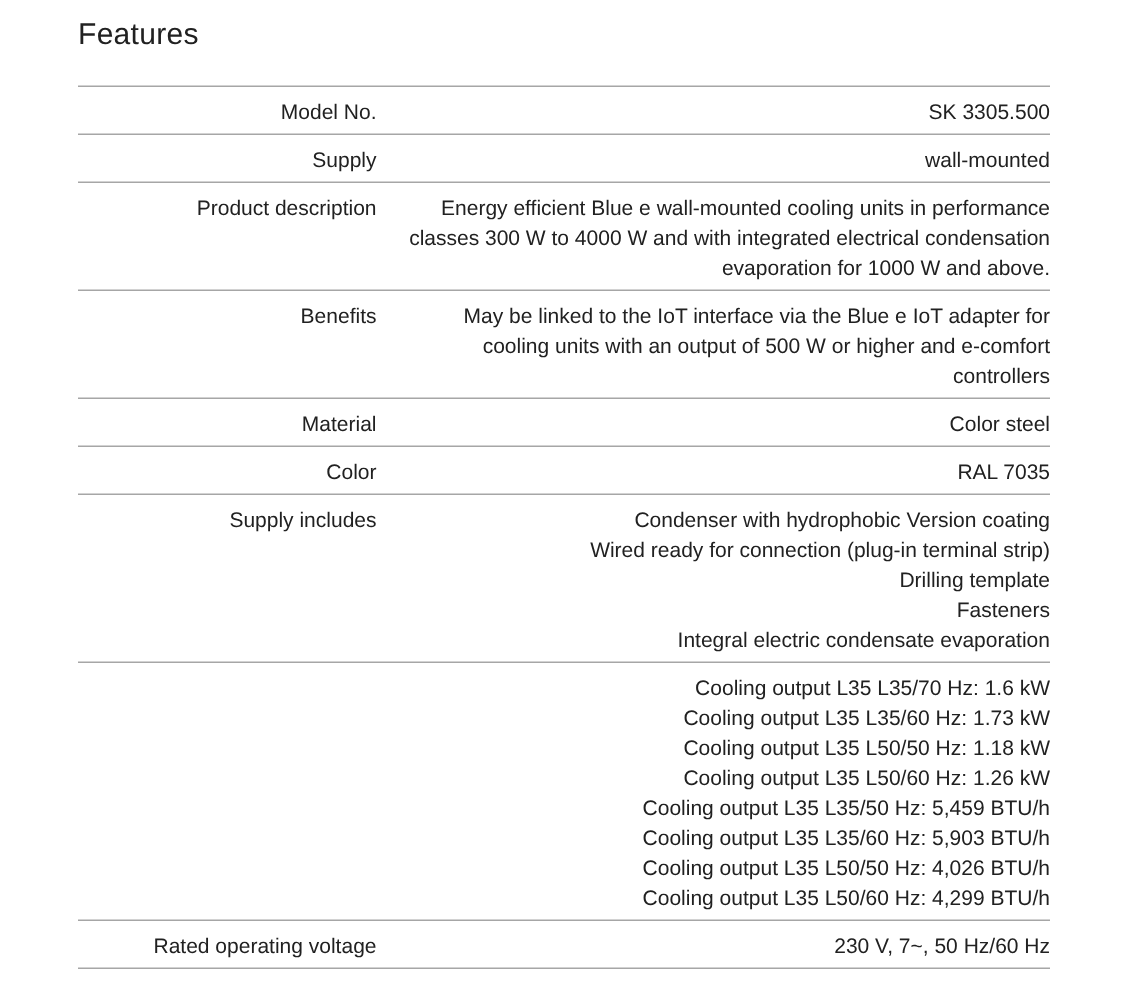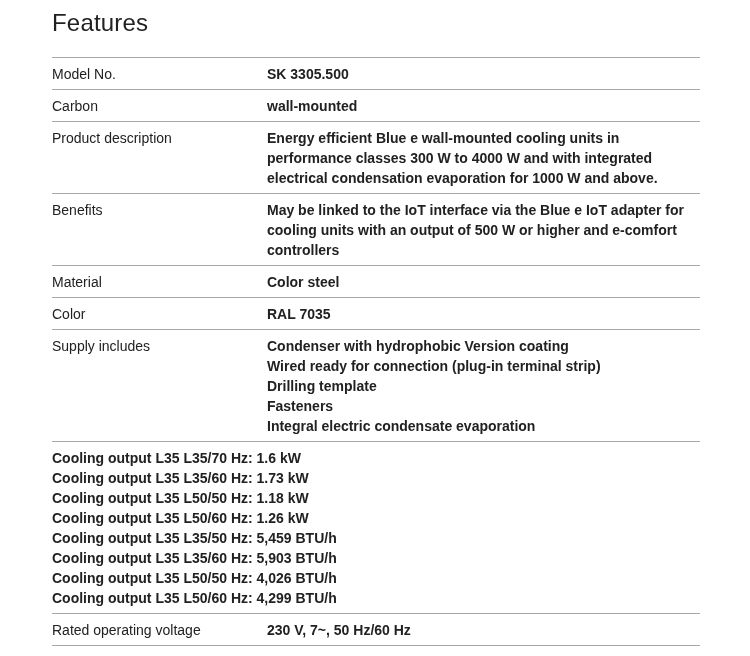--- a/index.html
+++ b/index.html
@@ -17,66 +17,66 @@
     height: 656px;
     background: var(--bg-color);
     font-family: "Liberation Sans", "DejaVu Sans", sans-serif;
     color: var(--text-color);
     overflow: hidden;
   }
   .page {
     margin: 0 50px 0 52px;
   }
   .page-title {
-    font-size: 24px;
+    font-size: 20px;
     font-weight: 400;
     line-height: 30px;
     margin: 8px 0 0 0;
     letter-spacing: 0.2px;
     color: var(--text-color);
   }
   .spec-table {
     margin-top: 19px;
     border-bottom: 1px solid var(--divider-color);
     font-size: 14px;
+    text-align: right;
   }
   .spec-row {
     display: flex;
     border-top: 1px solid var(--divider-color);
     padding: 6px 0 5px 0;
   }
   .spec-label {
     flex: 0 0 215px;
     width: 215px;
     padding-right: 16px;
     line-height: 20px;
   }
   .spec-value {
     flex: 1 1 auto;
     line-height: 20px;
   }
   .value-line {
     line-height: 20px;
-    font-weight: bold;
   }
 </style>
 </head>
 <body>
 
 <div class="page">
   <h1 class="page-title">Features</h1>
   <div class="spec-table" id="spec-table">
       <div class="spec-row">
         <div class="spec-label">Model No.</div>
         <div class="spec-value">
           <div class="value-line">SK 3305.500</div>
         </div>
       </div>
       <div class="spec-row">
-        <div class="spec-label">Carbon</div>
+        <div class="spec-label">Supply</div>
         <div class="spec-value">
           <div class="value-line">wall-mounted</div>
         </div>
       </div>
       <div class="spec-row">
         <div class="spec-label">Product description</div>
         <div class="spec-value">
           <div class="value-line">Energy efficient Blue e wall-mounted cooling units in performance classes 300 W to 4000 W and with integrated electrical condensation evaporation for 1000 W and above.</div>
         </div>
       </div>

